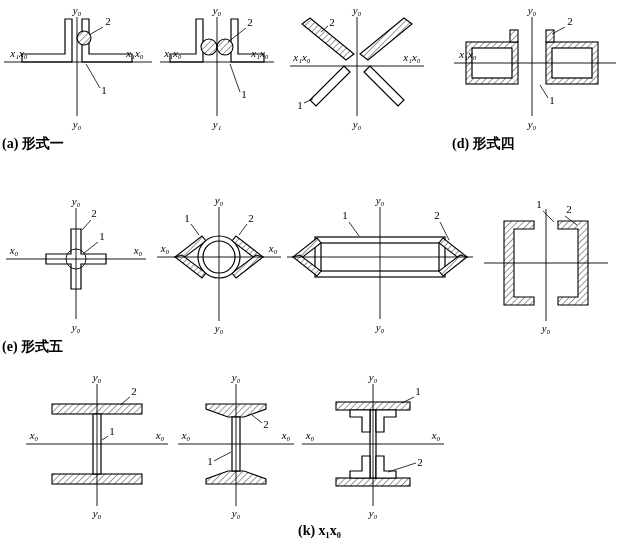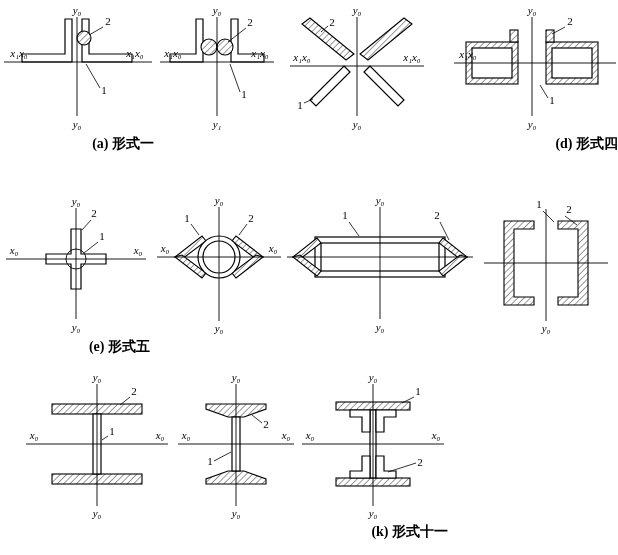--- a/index.html
+++ b/index.html
@@ -1,19 +1,19 @@
 <!DOCTYPE html>
 <html><head>
 <meta charset="utf-8">
 <style>
   html,body{margin:0;padding:0;}
   body{width:618px;height:555px;background:#ffffff;position:relative;
        font-family:"Liberation Serif","DejaVu Serif",serif;color:#000;}
   .fig{position:absolute;}
-  .cap{text-align:right;font-size:14px;font-weight:bold;margin-top:3px;
+  .cap{text-align:left;font-size:14px;font-weight:bold;margin-top:3px;
        font-family:"Liberation Serif","DejaVu Serif",serif;}
   svg{display:block;margin:0 auto;}
   .sh{fill:#ffffff;stroke:#000;stroke-width:1.2;}
   .ht{fill:url(#hatch);stroke:#000;stroke-width:1.1;}
   .axl{stroke:#000;stroke-width:0.9;fill:none;}
   .cl{stroke:#000;stroke-width:0.9;fill:none;}
   .ld{stroke:#000;stroke-width:0.8;fill:none;}
   text.ax{font:italic 11px "Liberation Serif","DejaVu Serif",serif;fill:#000;text-anchor:middle;}
   text.pn{font:11px "Liberation Serif","DejaVu Serif",serif;fill:#000;text-anchor:middle;}
 </style>
@@ -228,14 +228,14 @@
     <line class="cl" x1="75" y1="12" x2="75" y2="134"></line>
     <line class="ld" x1="116" y1="25" x2="104" y2="31"></line>
     <line class="ld" x1="118" y1="91" x2="90" y2="100"></line>
     <text class="ax" x="75" y="9">y₀</text>
     <text class="ax" x="75" y="145">y₀</text>
     <text class="ax" x="12" y="67">x₀</text>
     <text class="ax" x="138" y="67">x₀</text>
     <text class="pn" x="120" y="23">1</text>
     <text class="pn" x="122" y="94">2</text>
   </svg>
-  <div class="cap">(k) 形式十一</div>
+  <div class="cap">(k) x₁x₀</div>
 </div>
 
 </body></html>

